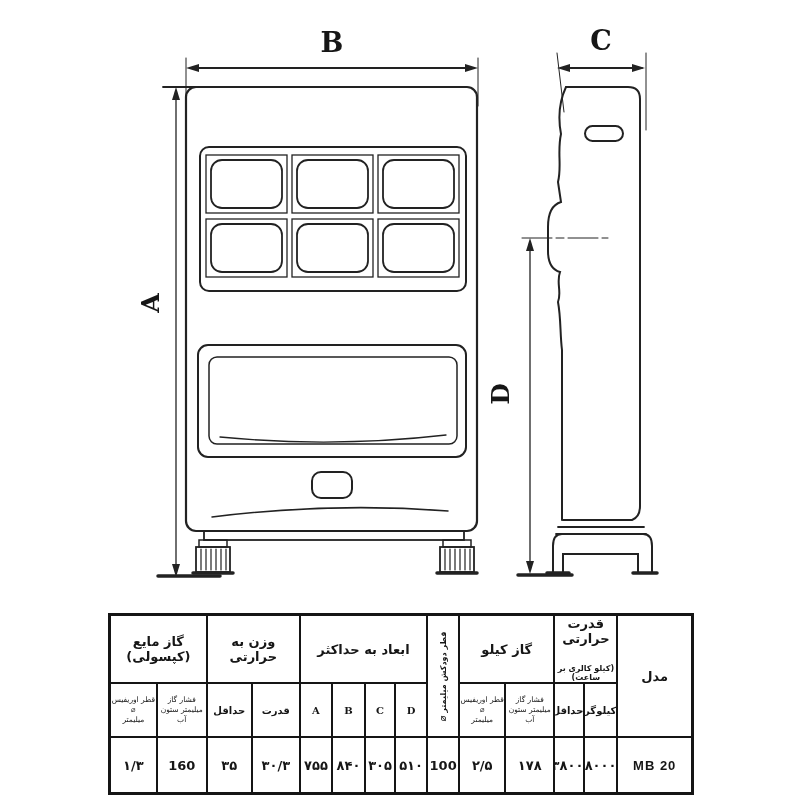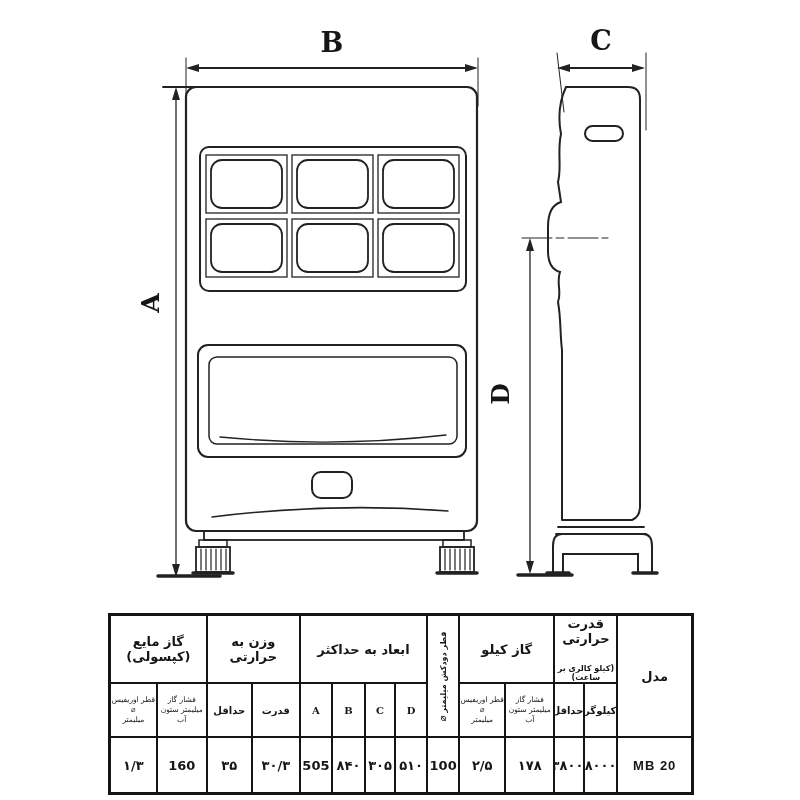--- a/index.html
+++ b/index.html
@@ -192,21 +192,21 @@
     <tr class="r3">
       <td class="model-val">MB 20</td>
       <td>۸۰۰۰</td>
       <td>۳۸۰۰</td>
       <td>۱۷۸</td>
       <td>۲/۵</td>
       <td>100</td>
       <td>۵۱۰</td>
       <td>۳۰۵</td>
       <td>۸۴۰</td>
-      <td>505</td>
+      <td>۷۵۵</td>
       <td>۳۰/۳</td>
       <td>۳۵</td>
       <td class="red">160</td>
       <td class="red">۱/۳</td>
     </tr>
   </tbody>
     </table>
 </div>
 
 </body></html>

